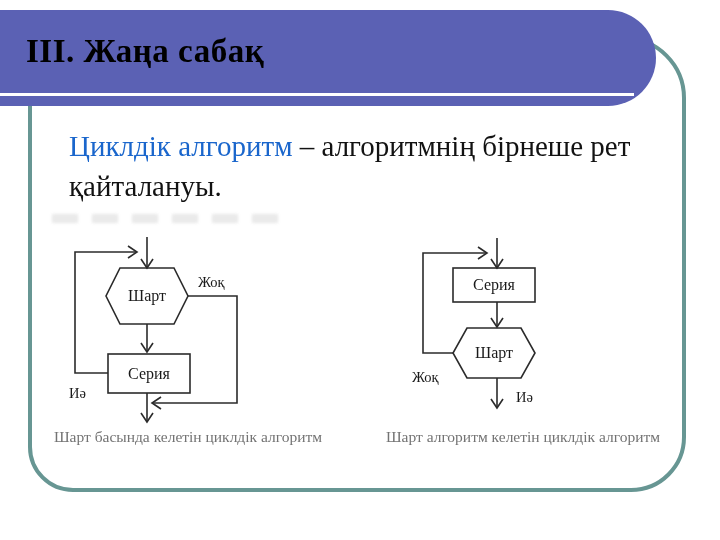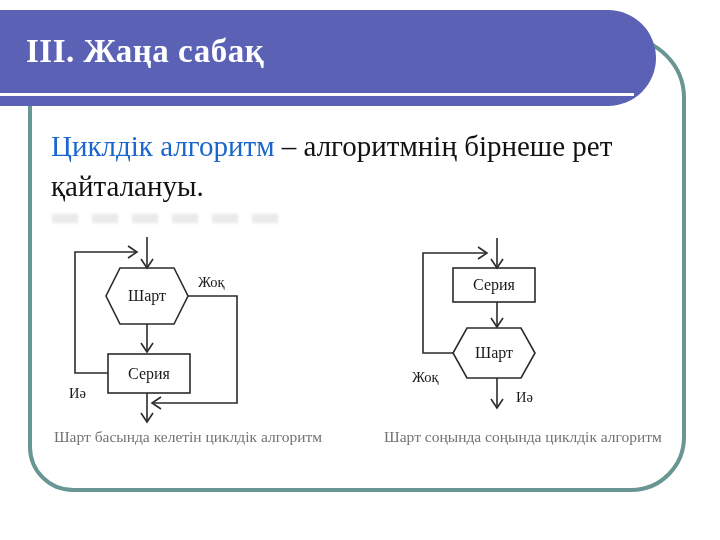--- a/index.html
+++ b/index.html
@@ -18,32 +18,32 @@
   }
   
   .header{
     position:absolute;left:0;top:10px;width:656px;height:96px;
     background:#5b61b4;
     border-radius:0 48px 48px 0;
     z-index:2;
     display:flex;align-items:center;
   }
   .header .title{
-    color:#ffffff;font-weight:bold;font-size:33px;
+    color:#000000;font-weight:bold;font-size:33px;
     padding-left:26px;padding-bottom:14px;
     letter-spacing:0.5px;
     font-family:"Liberation Serif", serif;
   }
   .header .rule{
     position:absolute;left:0;top:83px;width:634px;height:3px;
     background:#ffffff;
   }
   
   .lead{
-    position:absolute;left:51px;top:126px;width:600px;z-index:3;
+    position:absolute;left:69px;top:126px;width:600px;z-index:3;
     font-size:29px;line-height:1.38;color:#121212;
   }
   .lead .term{color:#1a66cc;}
   
   .ghost{
     position:absolute;left:52px;top:214px;width:238px;height:9px;z-index:3;
     background:repeating-linear-gradient(90deg,
       rgba(125,125,125,0.30) 0 26px, rgba(255,255,255,0) 26px 40px);
     filter:blur(1.6px);
     opacity:0.55;
@@ -124,13 +124,13 @@
   <path d="M121 88 L127 97 L133 88"></path>
 
   <polygon points="97,98 151,98 165,123 151,148 97,148 83,123"></polygon>
   <text class="node-label" x="124" y="128" text-anchor="middle">Шарт</text>
   <text class="edge-label" x="42" y="152">Жоқ</text>
 
   <path d="M127 148 V177"></path>
   <path d="M121 169 L127 178 L133 169"></path>
   <text class="edge-label" x="146" y="172">Иә</text>
 </svg>
-<div class="caption" id="caption-right">Шарт соңында соңында циклдік алгоритм</div>
+<div class="caption" id="caption-right">Шарт алгоритм келетін циклдік алгоритм</div>
 
 </body></html>

